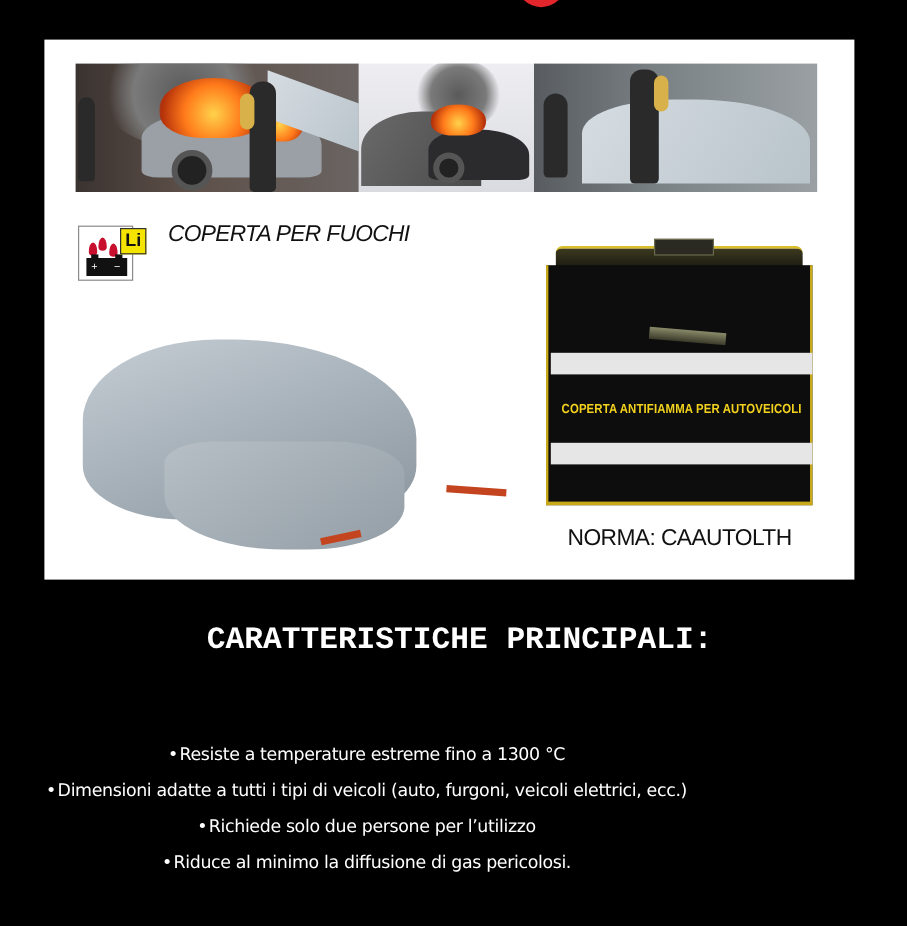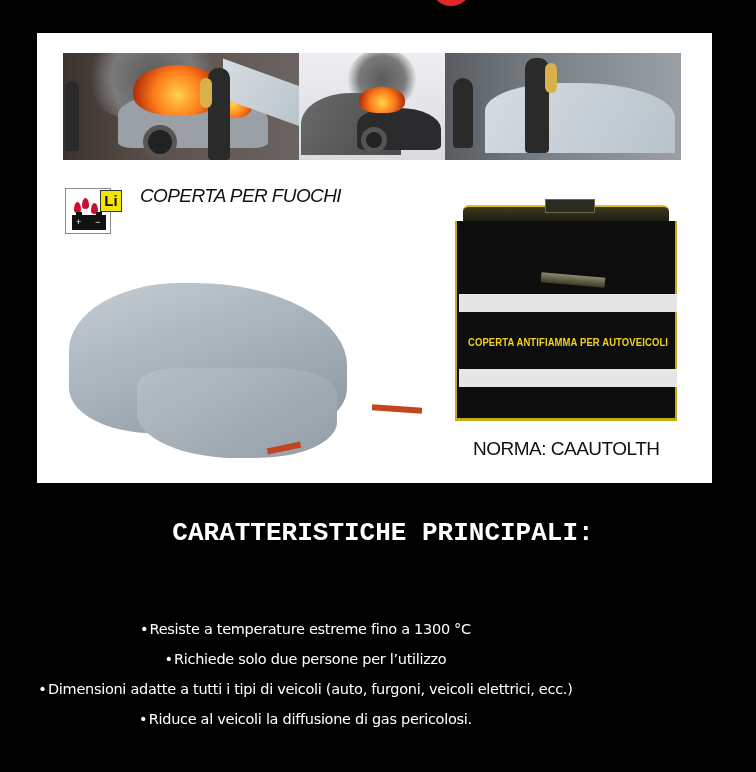--- a/index.html
+++ b/index.html
@@ -162,16 +162,16 @@
     </div>
   </div>
 
   <div class="product-code">NORMA: CAAUTOLTH</div>
 </div>
 
 <h2 class="section-title">CARATTERISTICHE PRINCIPALI:</h2>
 
 <ul class="feature-list">
   <li class="feature-item"><span class="bullet">•</span><span>Resiste a temperature estreme fino a 1300 °C</span></li>
+  <li class="feature-item"><span class="bullet">•</span><span>Dimensioni adatte a tutti i tipi di veicoli (auto, furgoni, veicoli elettrici, ecc.)</span></li>
   <li class="feature-item"><span class="bullet">•</span><span>Richiede solo due persone per l’utilizzo</span></li>
-  <li class="feature-item"><span class="bullet">•</span><span>Dimensioni adatte a tutti i tipi di veicoli (auto, furgoni, veicoli elettrici, ecc.)</span></li>
-  <li class="feature-item"><span class="bullet">•</span><span>Riduce al veicoli la diffusione di gas pericolosi.</span></li>
+  <li class="feature-item"><span class="bullet">•</span><span>Riduce al minimo la diffusione di gas pericolosi.</span></li>
 </ul>
 
 </body></html>

